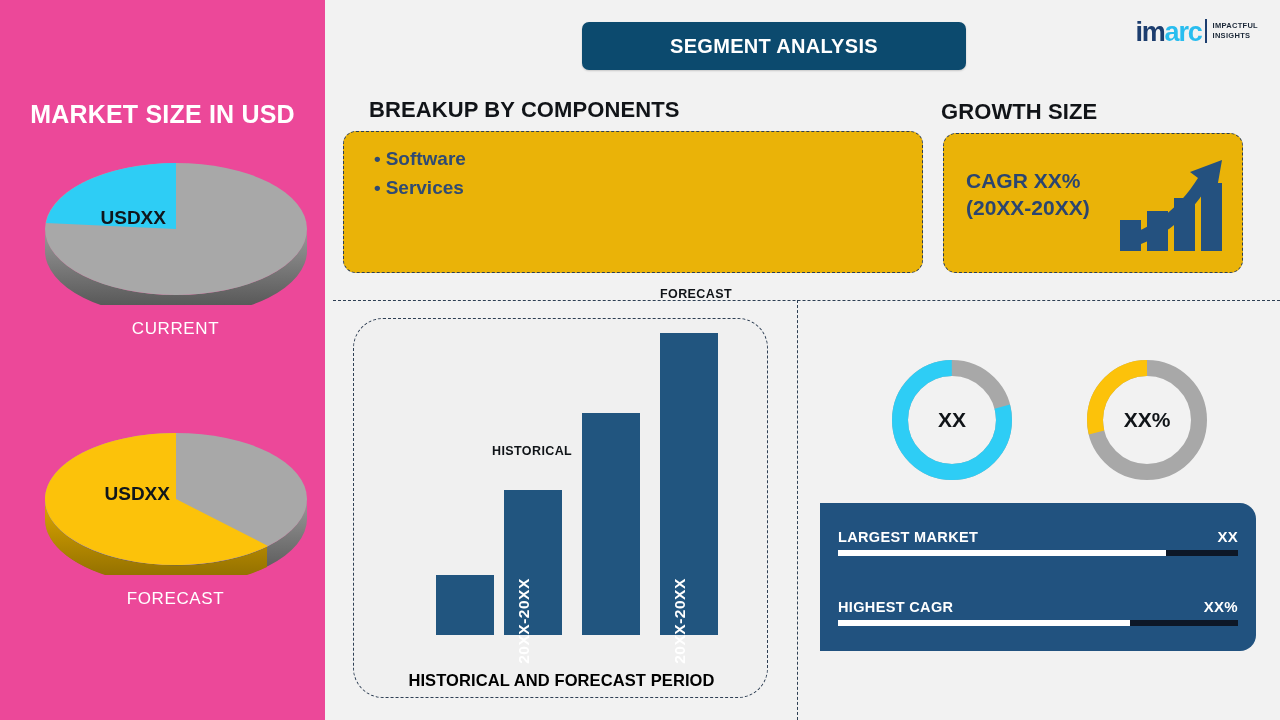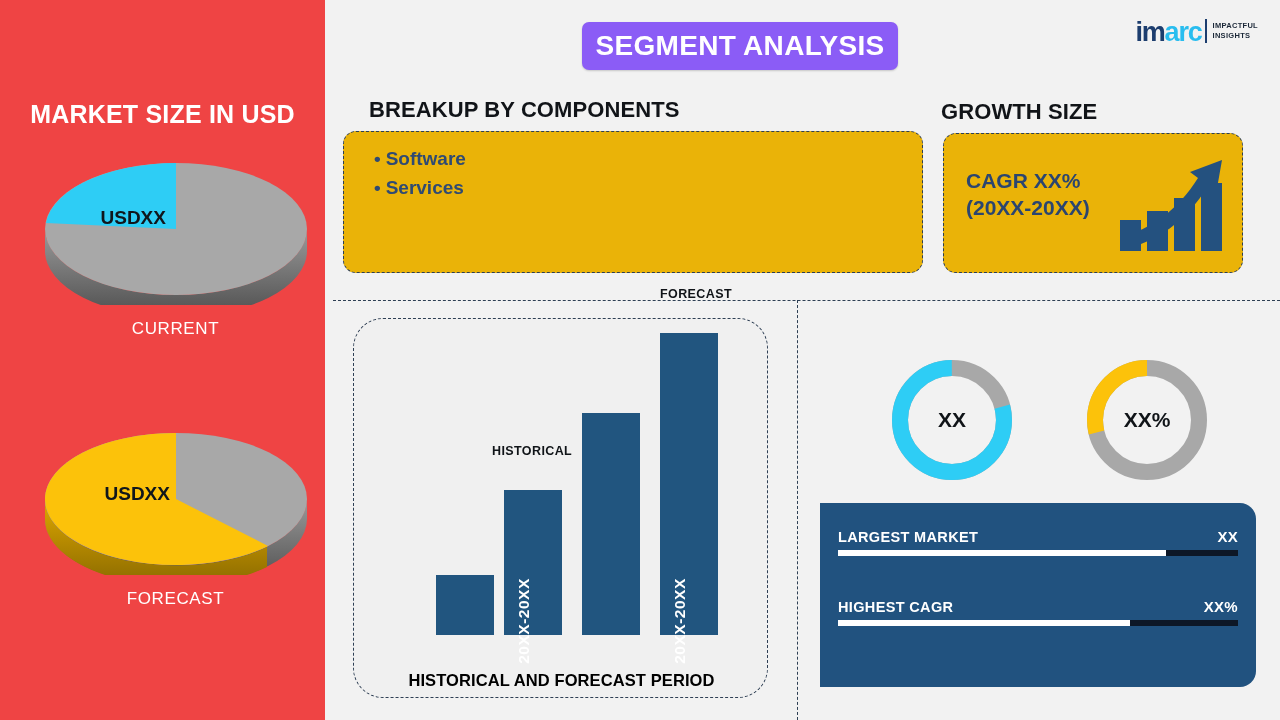--- a/index.html
+++ b/index.html
@@ -6,21 +6,21 @@
   html,body { width:1280px; height:720px; overflow:hidden; }
   body {
     font-family:"Liberation Sans", sans-serif;
     background:#f2f2f2;
     position:relative;
   }
 
   
   #sidebar{
     position:absolute; left:0; top:0; width:325px; height:720px;
-    background:#ef4444;
+    background:#ec4899;
   }
   #sidebar-title{
     position:absolute; top:100px; left:0; width:325px;
     text-align:center; color:#ffffff;
     font-size:25px; font-weight:bold; letter-spacing:.2px;
   }
   .pie-wrap{ position:absolute; left:13px; width:325px; }
   #pie-current-wrap{ top:155px; }
   #pie-forecast-wrap{ top:425px; }
   .pie-stage{ position:relative; width:270px; height:150px; margin:0 auto; }
@@ -46,23 +46,23 @@
     position:absolute; left:8px; top:300px; width:947px; height:0;
     border-top:1px dashed #2e3f54;
   }
   #divider-v{
     position:absolute; left:472px; top:300px; width:0; height:420px;
     border-left:1px dashed #2e3f54;
   }
 
   
   #header-title{
-    position:absolute; left:257px; top:22px; width:316px; height:48px;
-    background:#8b5cf6; border-radius:7px;
-    color:#ffffff; font-size:28px; font-weight:bold;
+    position:absolute; left:257px; top:22px; width:384px; height:48px;
+    background:#0c4a6e; border-radius:7px;
+    color:#ffffff; font-size:20px; font-weight:bold;
     display:flex; align-items:center; justify-content:center;
     letter-spacing:.3px;
     box-shadow:0 1px 2px rgba(0,0,0,.18);
   }
 
   
   #logo{
     position:absolute; right:22px; top:14px;
     display:flex; align-items:center; height:34px;
   }
@@ -144,21 +144,21 @@
   .donut-value{
     position:absolute; left:0; top:0; width:100%; height:100%;
     display:flex; align-items:center; justify-content:center;
     font-size:21px; font-weight:bold; color:#101418;
   }
   #donut-1{ left:562px; top:355px; width:130px; height:130px; }
   #donut-2{ left:757px; top:355px; width:130px; height:130px; }
 
   
   #metrics-panel{
-    position:absolute; left:495px; top:503px; width:436px; height:184px;
+    position:absolute; left:495px; top:503px; width:436px; height:148px;
     background:#21527f; border-radius:0 16px 16px 0;
   }
   .metric{ position:absolute; left:18px; width:400px; }
   #metric-1{ top:25px; }
   #metric-2{ top:95px; }
   .metric-row{
     display:flex; align-items:flex-end; justify-content:space-between;
     margin-bottom:5px;
   }
   .metric-label{

